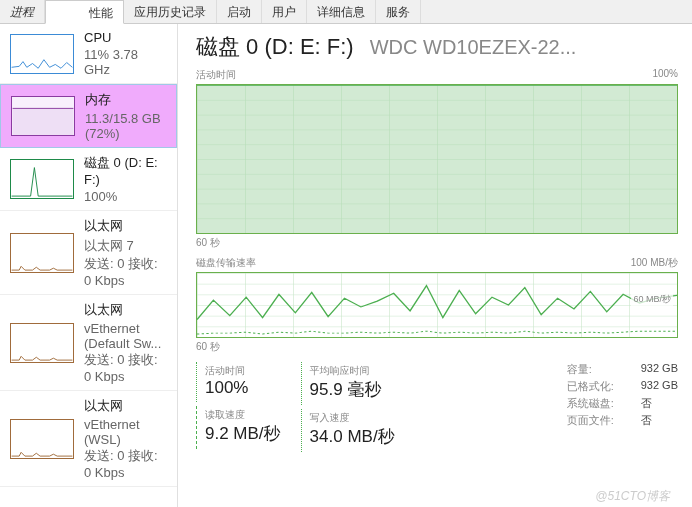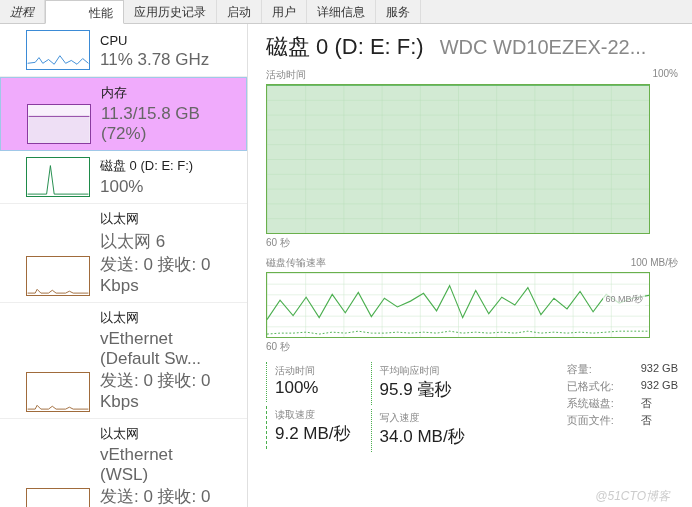--- a/index.html
+++ b/index.html
@@ -3,36 +3,36 @@
 <meta charset="utf-8">
 <style>
 * { box-sizing: border-box; margin: 0; padding: 0; }
 body { font-family: "Microsoft YaHei", "Segoe UI", sans-serif; font-size: 12px; background: #fff; width: 692px; height: 507px; overflow: hidden; color: #333; }
 .tabset { display: flex; border-bottom: 1px solid #ccc; background: #f0f0f0; height: 24px; }
 .tab { padding: 4px 10px; cursor: pointer; border-right: 1px solid #ddd; }
 .tab.active { background: #fff; border: 1px solid #ccc; border-bottom: 1px solid #fff; margin-bottom: -1px; padding-left: 43px; }
 .tab.first { border-left: none; font-style: italic; }
 .main { display: flex; height: 483px; }
 .sidebar { width: 248px; border-right: 1px solid #e0e0e0; overflow-y: auto; }
-.side-item { display: flex; padding: 6px 26px; border-bottom: 1px solid #eee; cursor: pointer; align-items: flex-end; gap: 10px; }
+.side-item { display: flex; padding: 6px 10px; border-bottom: 1px solid #eee; cursor: pointer; align-items: center; gap: 10px; }
 .side-item.selected { background: #f0abfc; border: 1px solid #a0c8e8; }
 .thumb { width: 64px; height: 40px; border: 1px solid #1e8a49; background: #fff; position: relative; flex-shrink: 0; }
 .thumb.cpu { border-color: #3b8bd6; }
 .thumb.mem { border-color: #8a3ba0; background: #f8f0fc; }
 .thumb.eth { border-color: #a06b3b; }
 .thumb svg { width: 100%; height: 100%; display: block; }
 .side-info .title { font-size: 13px; color: #222; margin-bottom: 2px; }
-.side-info .sub { font-size: 17px; color: #666; }
+.side-info .sub { font-size: 13px; color: #666; }
 .detail { flex: 1; padding: 8px 14px 8px 18px; position: relative; }
 .det-head { display: flex; align-items: baseline; gap: 16px; margin-bottom: 6px; }
 .det-title { font-size: 22px; font-weight: 400; color: #222; }
 .det-sub { font-size: 20px; color: #888; }
 .chart-block { margin-bottom: 6px; }
 .chart-lbl-row { display: flex; justify-content: space-between; font-size: 10px; color: #888; margin-bottom: 2px; }
-.chart { border: 1px solid #6ab04c; background: #fff; position: relative; width: 384px; }
+.chart { border: 1px solid #6ab04c; background: #fff; position: relative; width: 482px; }
 .chart.big { height: 150px; }
 .chart.small { height: 66px; }
 .chart svg { width: 100%; height: 100%; display: block; }
 .chart .ytext { position: absolute; right: 4px; top: 2px; font-size: 9px; color: #888; background: rgba(255,255,255,0.7); padding: 0 2px; }
 .chart-x { font-size: 10px; color: #888; margin-top: 2px; }
 .stats { display: flex; gap: 0; margin-top: 8px; position: relative; }
 .stat-col { margin-right: 6px; }
 .stat-box { border-left: 1px dotted #4caf50; padding: 2px 14px 4px 8px; margin-bottom: 4px; }
 .stat-lbl { font-size: 10px; color: #888; }
 .stat-val { font-size: 17px; color: #222; }
@@ -91,21 +91,21 @@
         </div>
       </div>
       <div class="side-item">
         <div class="thumb eth">
           <svg viewBox="0 0 64 40">
             <polyline points="0,38 8,38 10,34 14,38 22,38 26,35 30,38 40,38 44,36 48,38 64,38" stroke="#a06b3b" stroke-width="1" fill="none"></polyline>
           </svg>
         </div>
         <div class="side-info">
           <div class="title">以太网</div>
-          <div class="sub">以太网 6</div>
+          <div class="sub">以太网 7</div>
           <div class="sub">发送: 0 接收: 0 Kbps</div>
         </div>
       </div>
       <div class="side-item">
         <div class="thumb eth">
           <svg viewBox="0 0 64 40">
             <polyline points="0,38 8,38 10,34 14,38 22,38 26,35 30,38 40,38 44,36 48,38 64,38" stroke="#a06b3b" stroke-width="1" fill="none"></polyline>
           </svg>
         </div>
         <div class="side-info">

